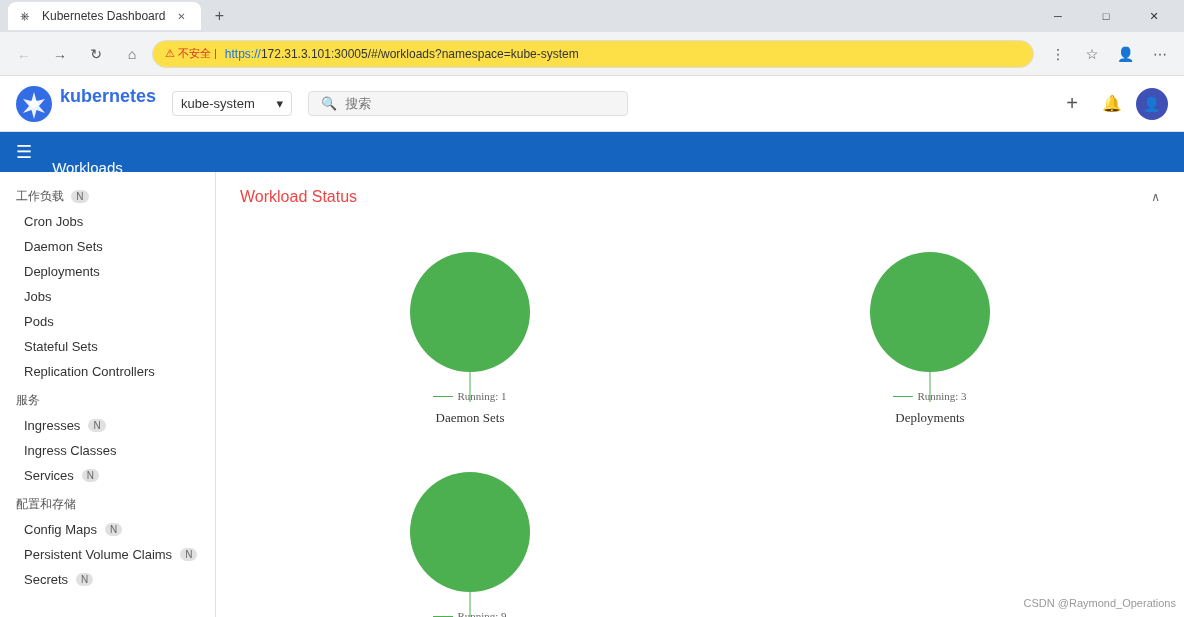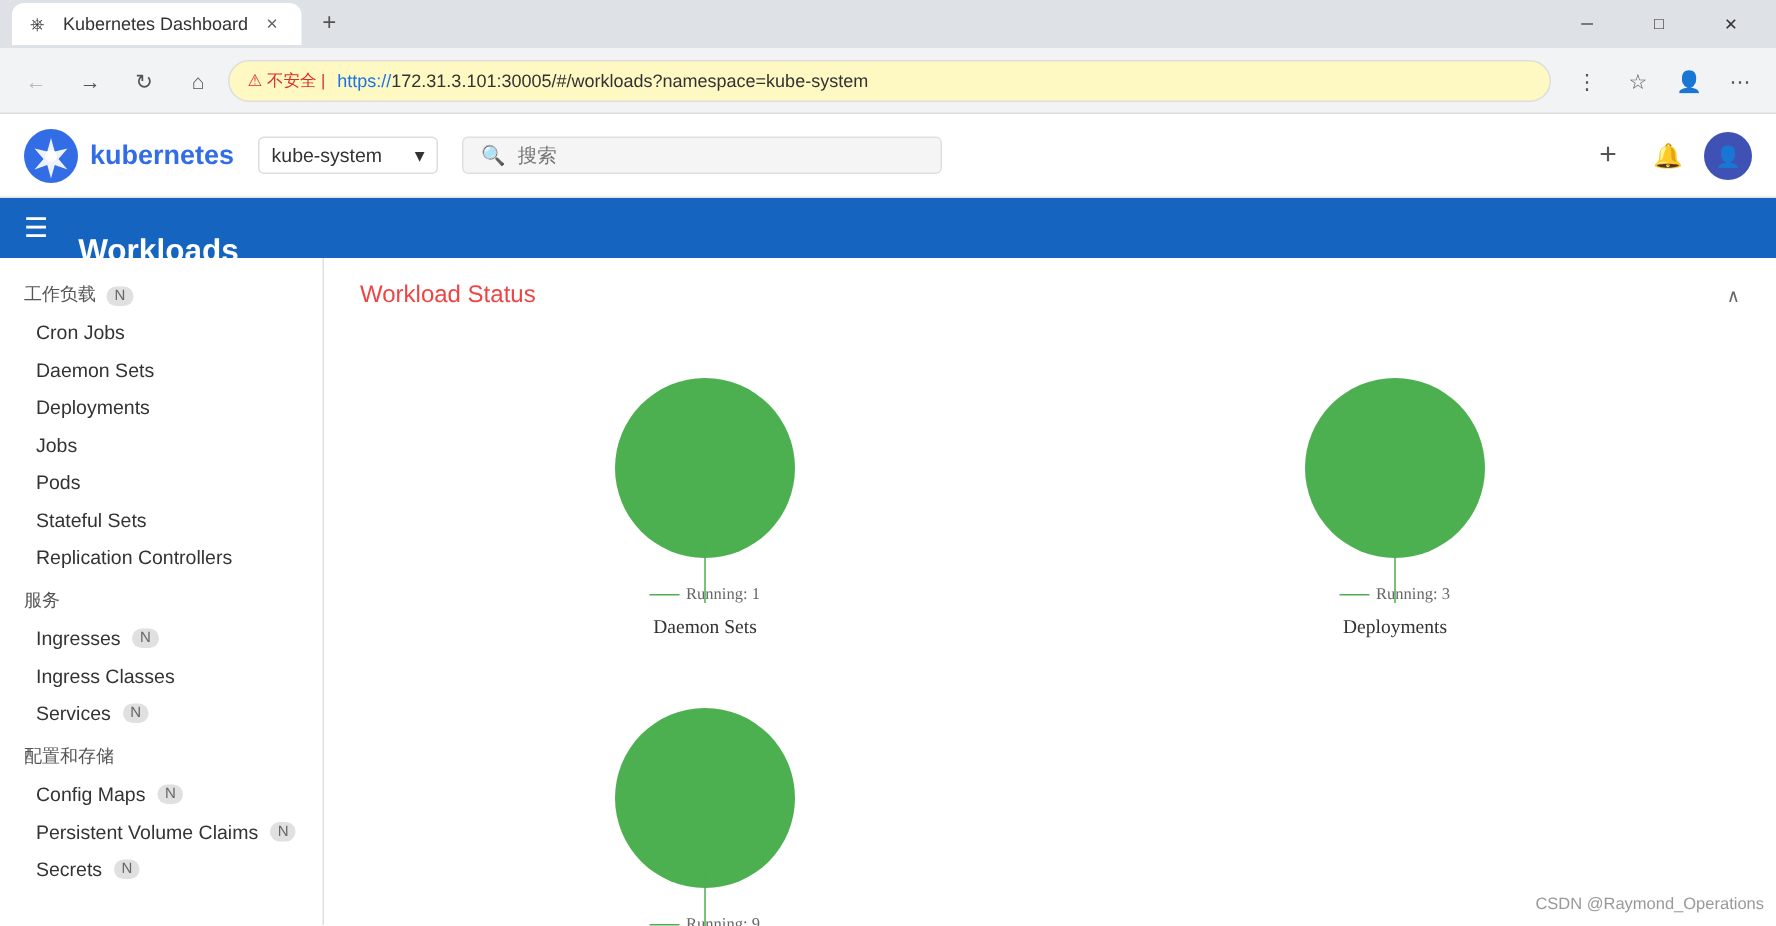--- a/index.html
+++ b/index.html
@@ -11,42 +11,42 @@
     .browser-tab { background: #fff; border-radius: 8px 8px 0 0; padding: 0 12px; height: 28px; display: flex; align-items: center; gap: 8px; font-size: 12px; color: #333; min-width: 160px; }
     .browser-tab .favicon { width: 14px; height: 14px; }
     .tab-close { width: 16px; height: 16px; border-radius: 50%; display: flex; align-items: center; justify-content: center; font-size: 10px; color: #666; cursor: pointer; margin-left: auto; }
     .new-tab-btn { width: 28px; height: 28px; display: flex; align-items: center; justify-content: center; border-radius: 50%; font-size: 16px; color: #555; cursor: pointer; }
     .win-controls { margin-left: auto; display: flex; gap: 4px; }
     .win-btn { width: 44px; height: 32px; display: flex; align-items: center; justify-content: center; cursor: pointer; font-size: 11px; color: #333; }
 
     .browser-toolbar { background: #f1f3f4; height: 44px; display: flex; align-items: center; padding: 0 8px; gap: 4px; border-bottom: 1px solid #ddd; }
     .nav-btn { width: 32px; height: 32px; border-radius: 50%; display: flex; align-items: center; justify-content: center; cursor: pointer; color: #555; font-size: 14px; }
     .nav-btn.disabled { color: #bbb; cursor: default; }
-    .address-bar { flex: 1; height: 28px; background: #fef9c3; border: 1px solid #ddd; border-radius: 20px; display: flex; align-items: center; padding: 0 12px; gap: 8px; font-size: 12px; }
+    .address-bar { flex: 1; height: 28px; background: #fde047; border: 1px solid #ddd; border-radius: 20px; display: flex; align-items: center; padding: 0 12px; gap: 8px; font-size: 12px; }
     .address-bar .warning { color: #d93025; font-size: 11px; }
     .address-bar .url { color: #333; font-size: 12px; }
     .toolbar-actions { display: flex; gap: 2px; margin-left: 4px; }
     .toolbar-icon { width: 32px; height: 32px; border-radius: 50%; display: flex; align-items: center; justify-content: center; cursor: pointer; font-size: 14px; color: #555; }
 
     
     .app { display: flex; flex-direction: column; flex: 1; overflow: hidden; }
     .app-header { background: #fff; height: 56px; display: flex; align-items: center; padding: 0 16px; gap: 16px; border-bottom: 1px solid #e0e0e0; z-index: 10; }
-    .k8s-logo { display: flex; align-items: center; gap: 8px; }
+    .k8s-logo { display: flex; align-items: flex-start; gap: 8px; }
     .k8s-logo-icon { width: 36px; height: 36px; }
     .k8s-logo-text { font-size: 18px; font-weight: 600; color: #326de6; }
     .namespace-selector { display: flex; align-items: center; border: 1px solid #ddd; border-radius: 4px; padding: 4px 8px; gap: 4px; cursor: pointer; min-width: 120px; font-size: 13px; color: #333; }
     .search-box { display: flex; align-items: center; background: #f5f5f5; border: 1px solid #e0e0e0; border-radius: 4px; padding: 4px 12px; gap: 8px; flex: 0 0 320px; }
     .search-box input { border: none; background: transparent; outline: none; font-size: 13px; width: 100%; }
     .header-actions { margin-left: auto; display: flex; gap: 8px; align-items: center; }
     .header-icon-btn { width: 32px; height: 32px; border-radius: 50%; display: flex; align-items: center; justify-content: center; cursor: pointer; font-size: 16px; color: #555; }
     .avatar { width: 32px; height: 32px; border-radius: 50%; background: #3f51b5; color: #fff; display: flex; align-items: center; justify-content: center; font-size: 14px; cursor: pointer; }
 
     .top-nav { background: #1565c0; height: 40px; display: flex; align-items: center; padding: 0 16px; gap: 16px; }
     .top-nav .menu-icon { color: #fff; cursor: pointer; font-size: 18px; margin-right: 4px; }
-    .top-nav .nav-title { color: #fff; font-size: 21px; font-weight: 700; margin-top: 31px; }
+    .top-nav .nav-title { color: #fff; font-size: 15px; font-weight: 400; margin-top: 31px; }
 
     .content-area { display: flex; flex: 1; overflow: hidden; }
 
     
     .sidebar { width: 216px; background: #fff; border-right: 1px solid #e0e0e0; overflow-y: auto; padding: 8px 0; flex-shrink: 0; }
     .sidebar-section-title { padding: 8px 16px 4px; font-size: 12px; color: #555; font-weight: 500; }
     .sidebar-item { padding: 5px 16px 5px 24px; font-size: 13px; color: #333; cursor: pointer; display: flex; align-items: center; gap: 4px; }
     .badge { background: #e0e0e0; color: #666; font-size: 10px; padding: 1px 5px; border-radius: 10px; margin-left: 4px; }
 
     

